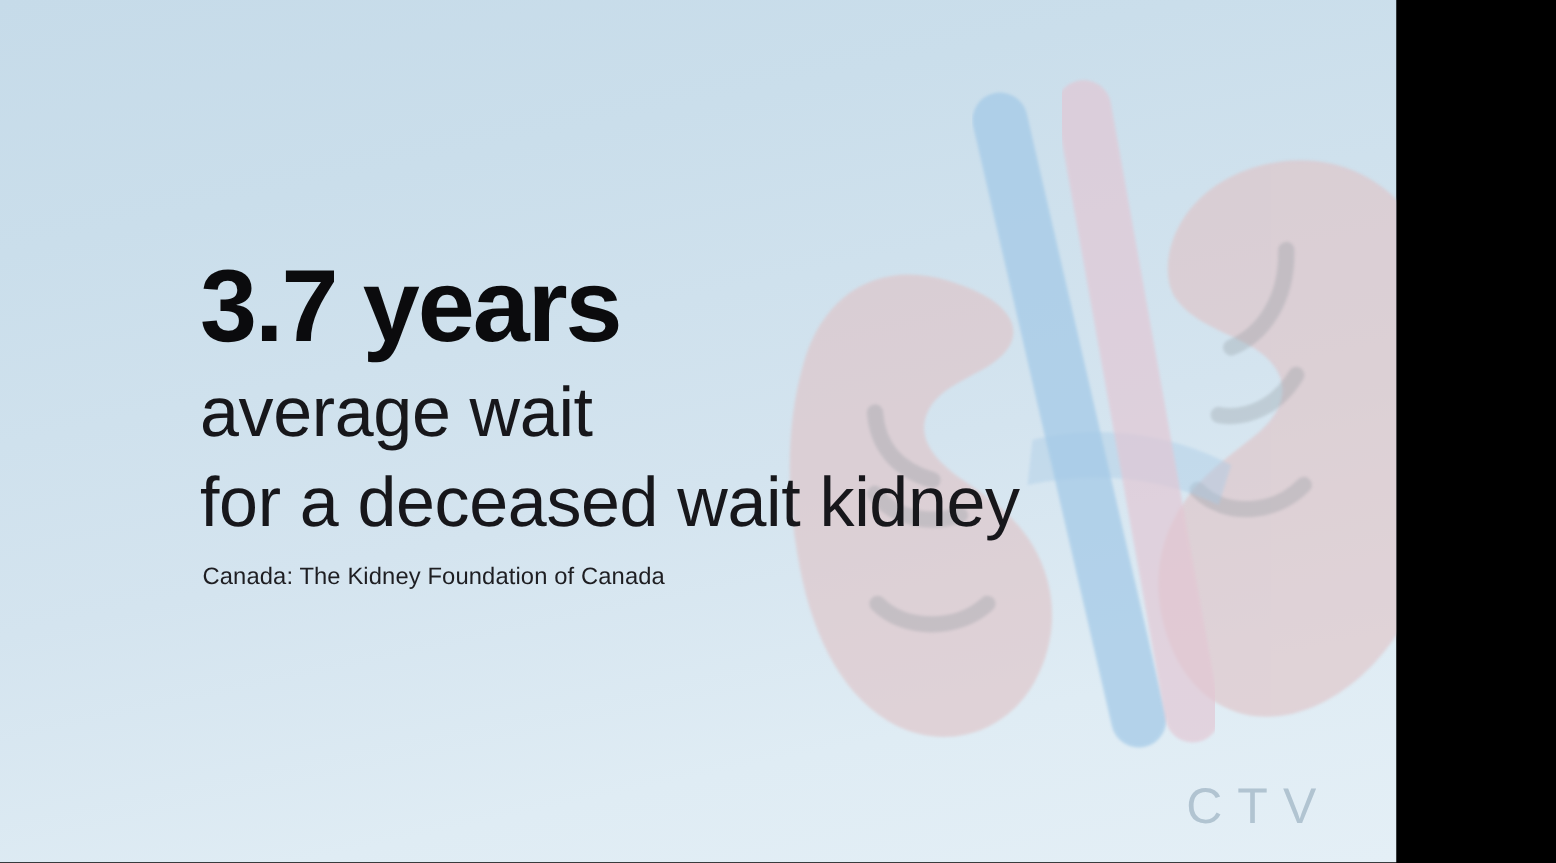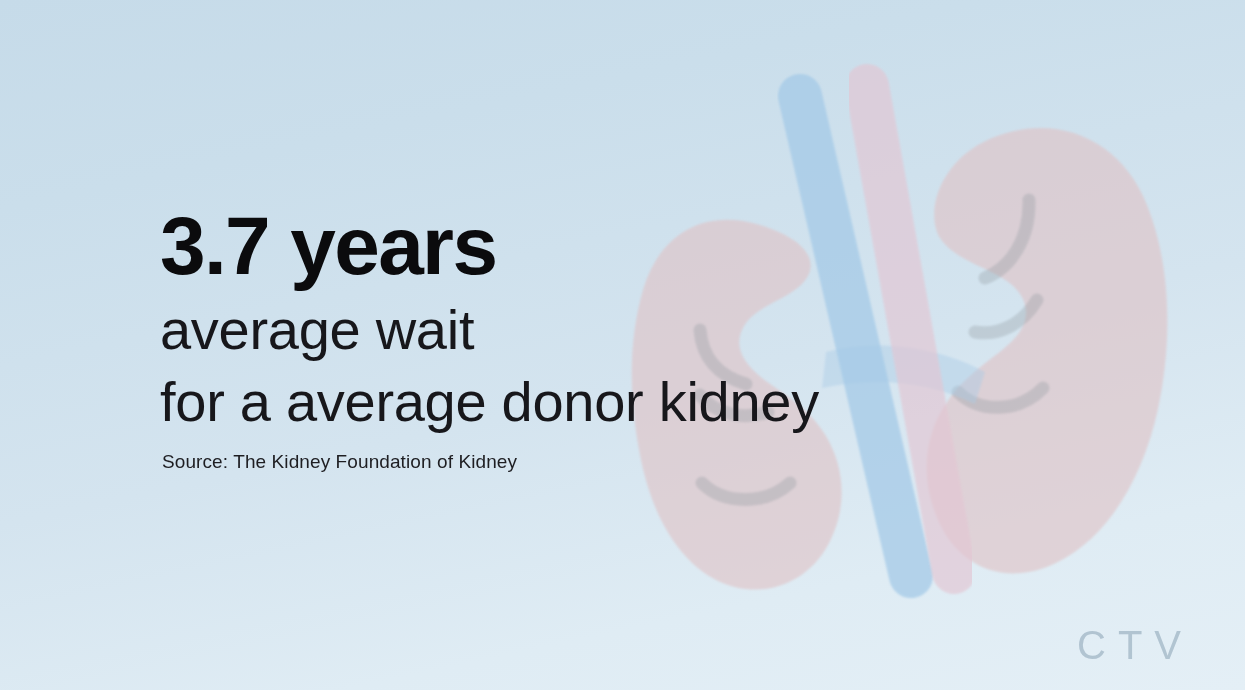--- a/index.html
+++ b/index.html
@@ -3,21 +3,21 @@
 <meta charset="utf-8">
 <title>Kidney Wait Time Graphic</title>
 <style>
   html, body {
     margin: 0;
     padding: 0;
     background: #000;
   }
   #stage {
     position: relative;
-    width: 1245px;
+    width: 1117px;
     height: 690px;
     overflow: hidden;
     font-family: "Liberation Sans", sans-serif;
     background: linear-gradient(168deg, #c6dbe9 0%, #cadeeb 22%, #d4e4ef 55%, #dfecf4 80%, #e4eff6 100%);
   }
 
   
   #artwork {
     position: absolute;
     left: 0;
@@ -151,19 +151,19 @@
     </g>
 
     <g opacity="0.66" filter="url(#soften)">
       <path d="M 867 86 L 954 572" stroke="#e3c6d3" stroke-width="44" stroke-linecap="round" fill="none"></path>
     </g>
   </svg>
 
   <div id="text-block">
     <div class="headline">3.7 years</div>
     <div class="subline-1">average wait</div>
-    <div class="subline-2">for a average donor kidney</div>
-    <div class="source-line">Source: The Kidney Foundation of Kidney</div>
+    <div class="subline-2">for a deceased wait kidney</div>
+    <div class="source-line">Canada: The Kidney Foundation of Canada</div>
   </div>
 
   <div id="ctv-logo">CTV</div>
 
 </div>
 
 </body></html>

